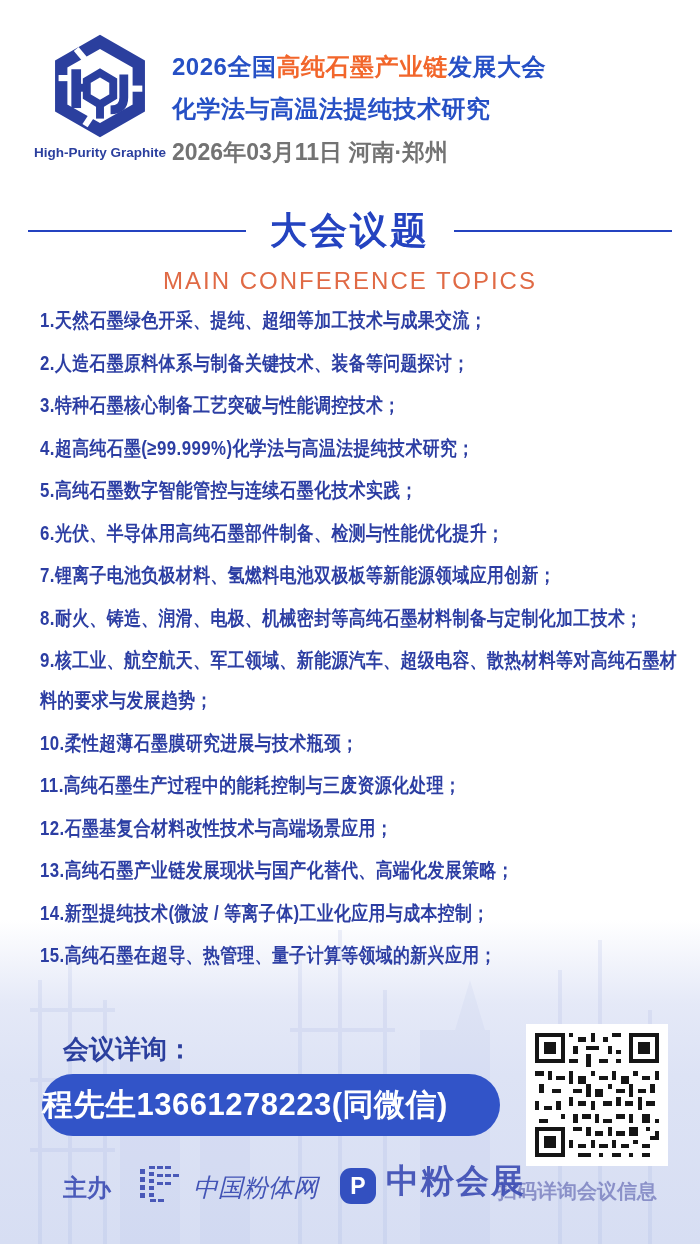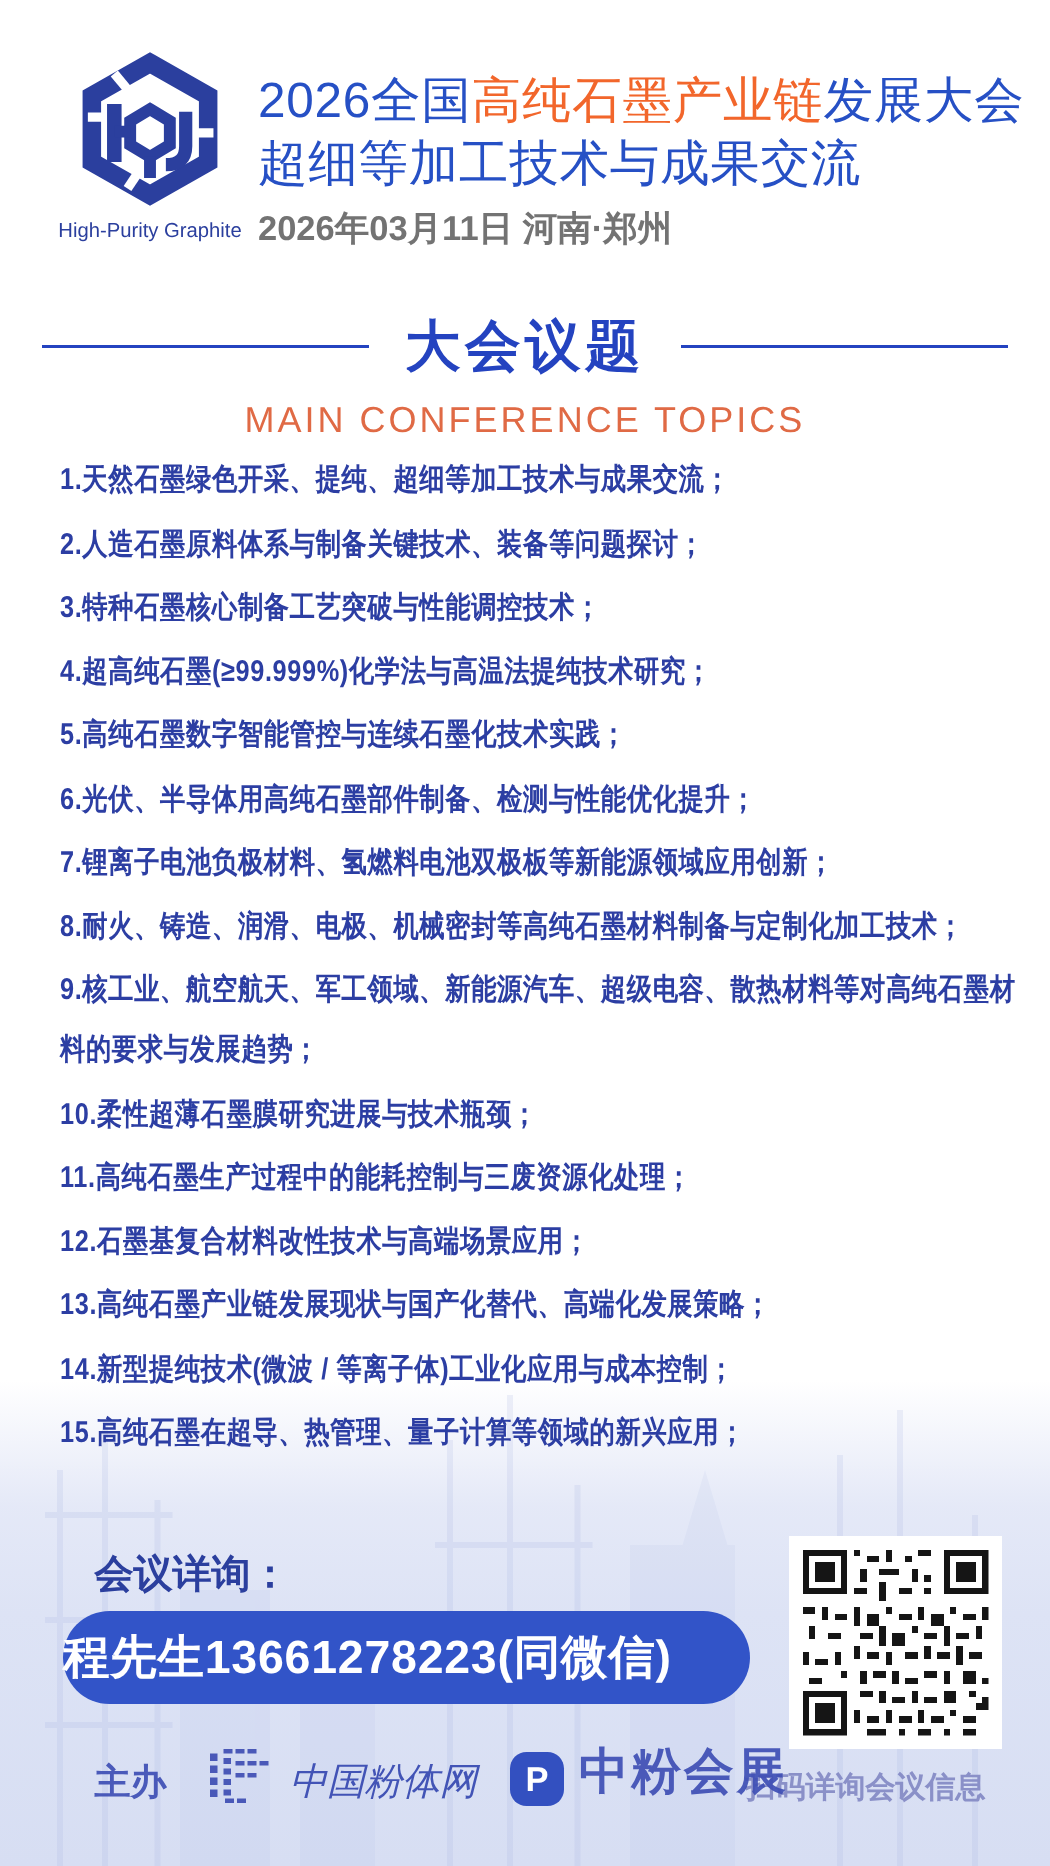--- a/index.html
+++ b/index.html
@@ -18,35 +18,35 @@
   .logo-block {
     position: absolute;
     left: 30px;
     top: 34px;
     width: 140px;
     text-align: center;
   }
   .logo-caption {
     margin-top: 3px;
     font-size: 13.5px;
-    font-weight: normal;
+    font-weight: bold;
     color: #2b3f9e;
     letter-spacing: 0px;
     white-space: nowrap;
   }
   .title-block {
     position: absolute;
     left: 172px;
     top: 46px;
     width: 520px;
   }
   .title-line {
-    font-size: 33px;
+    font-size: 24px;
     line-height: 42px;
-    font-weight: normal;
+    font-weight: bold;
     color: #2650c5;
     white-space: nowrap;
     letter-spacing: 0.5px;
   }
   .title-highlight { color: #f2662b; }
   .date-line {
     margin-top: 7px;
     font-size: 23px;
     font-weight: bold;
     color: #737373;
@@ -211,21 +211,21 @@
 
       <path d="M60 80 V96" stroke="#2b3f9e" stroke-width="9" fill="none"></path>
 
       <path d="M87 46 V72 Q87 86 72 86" stroke="#2b3f9e" stroke-width="10" fill="none"></path>
     </svg>
     <div class="logo-caption">High-Purity Graphite</div>
   </div>
 
   <div class="title-block">
     <div class="title-line"><span>2026全国</span><span class="title-highlight">高纯石墨产业链</span><span>发展大会</span></div>
-    <div class="title-line">超细等加工技术与成果交流</div>
+    <div class="title-line">化学法与高温法提纯技术研究</div>
     <div class="date-line">2026年03月11日 河南·郑州</div>
   </div>
 
   <div class="section-head">
     <div class="head-row">
       <div class="head-line"></div>
       <div class="head-title">大会议题</div>
       <div class="head-line"></div>
     </div>
     <div class="head-sub">MAIN CONFERENCE TOPICS</div>

